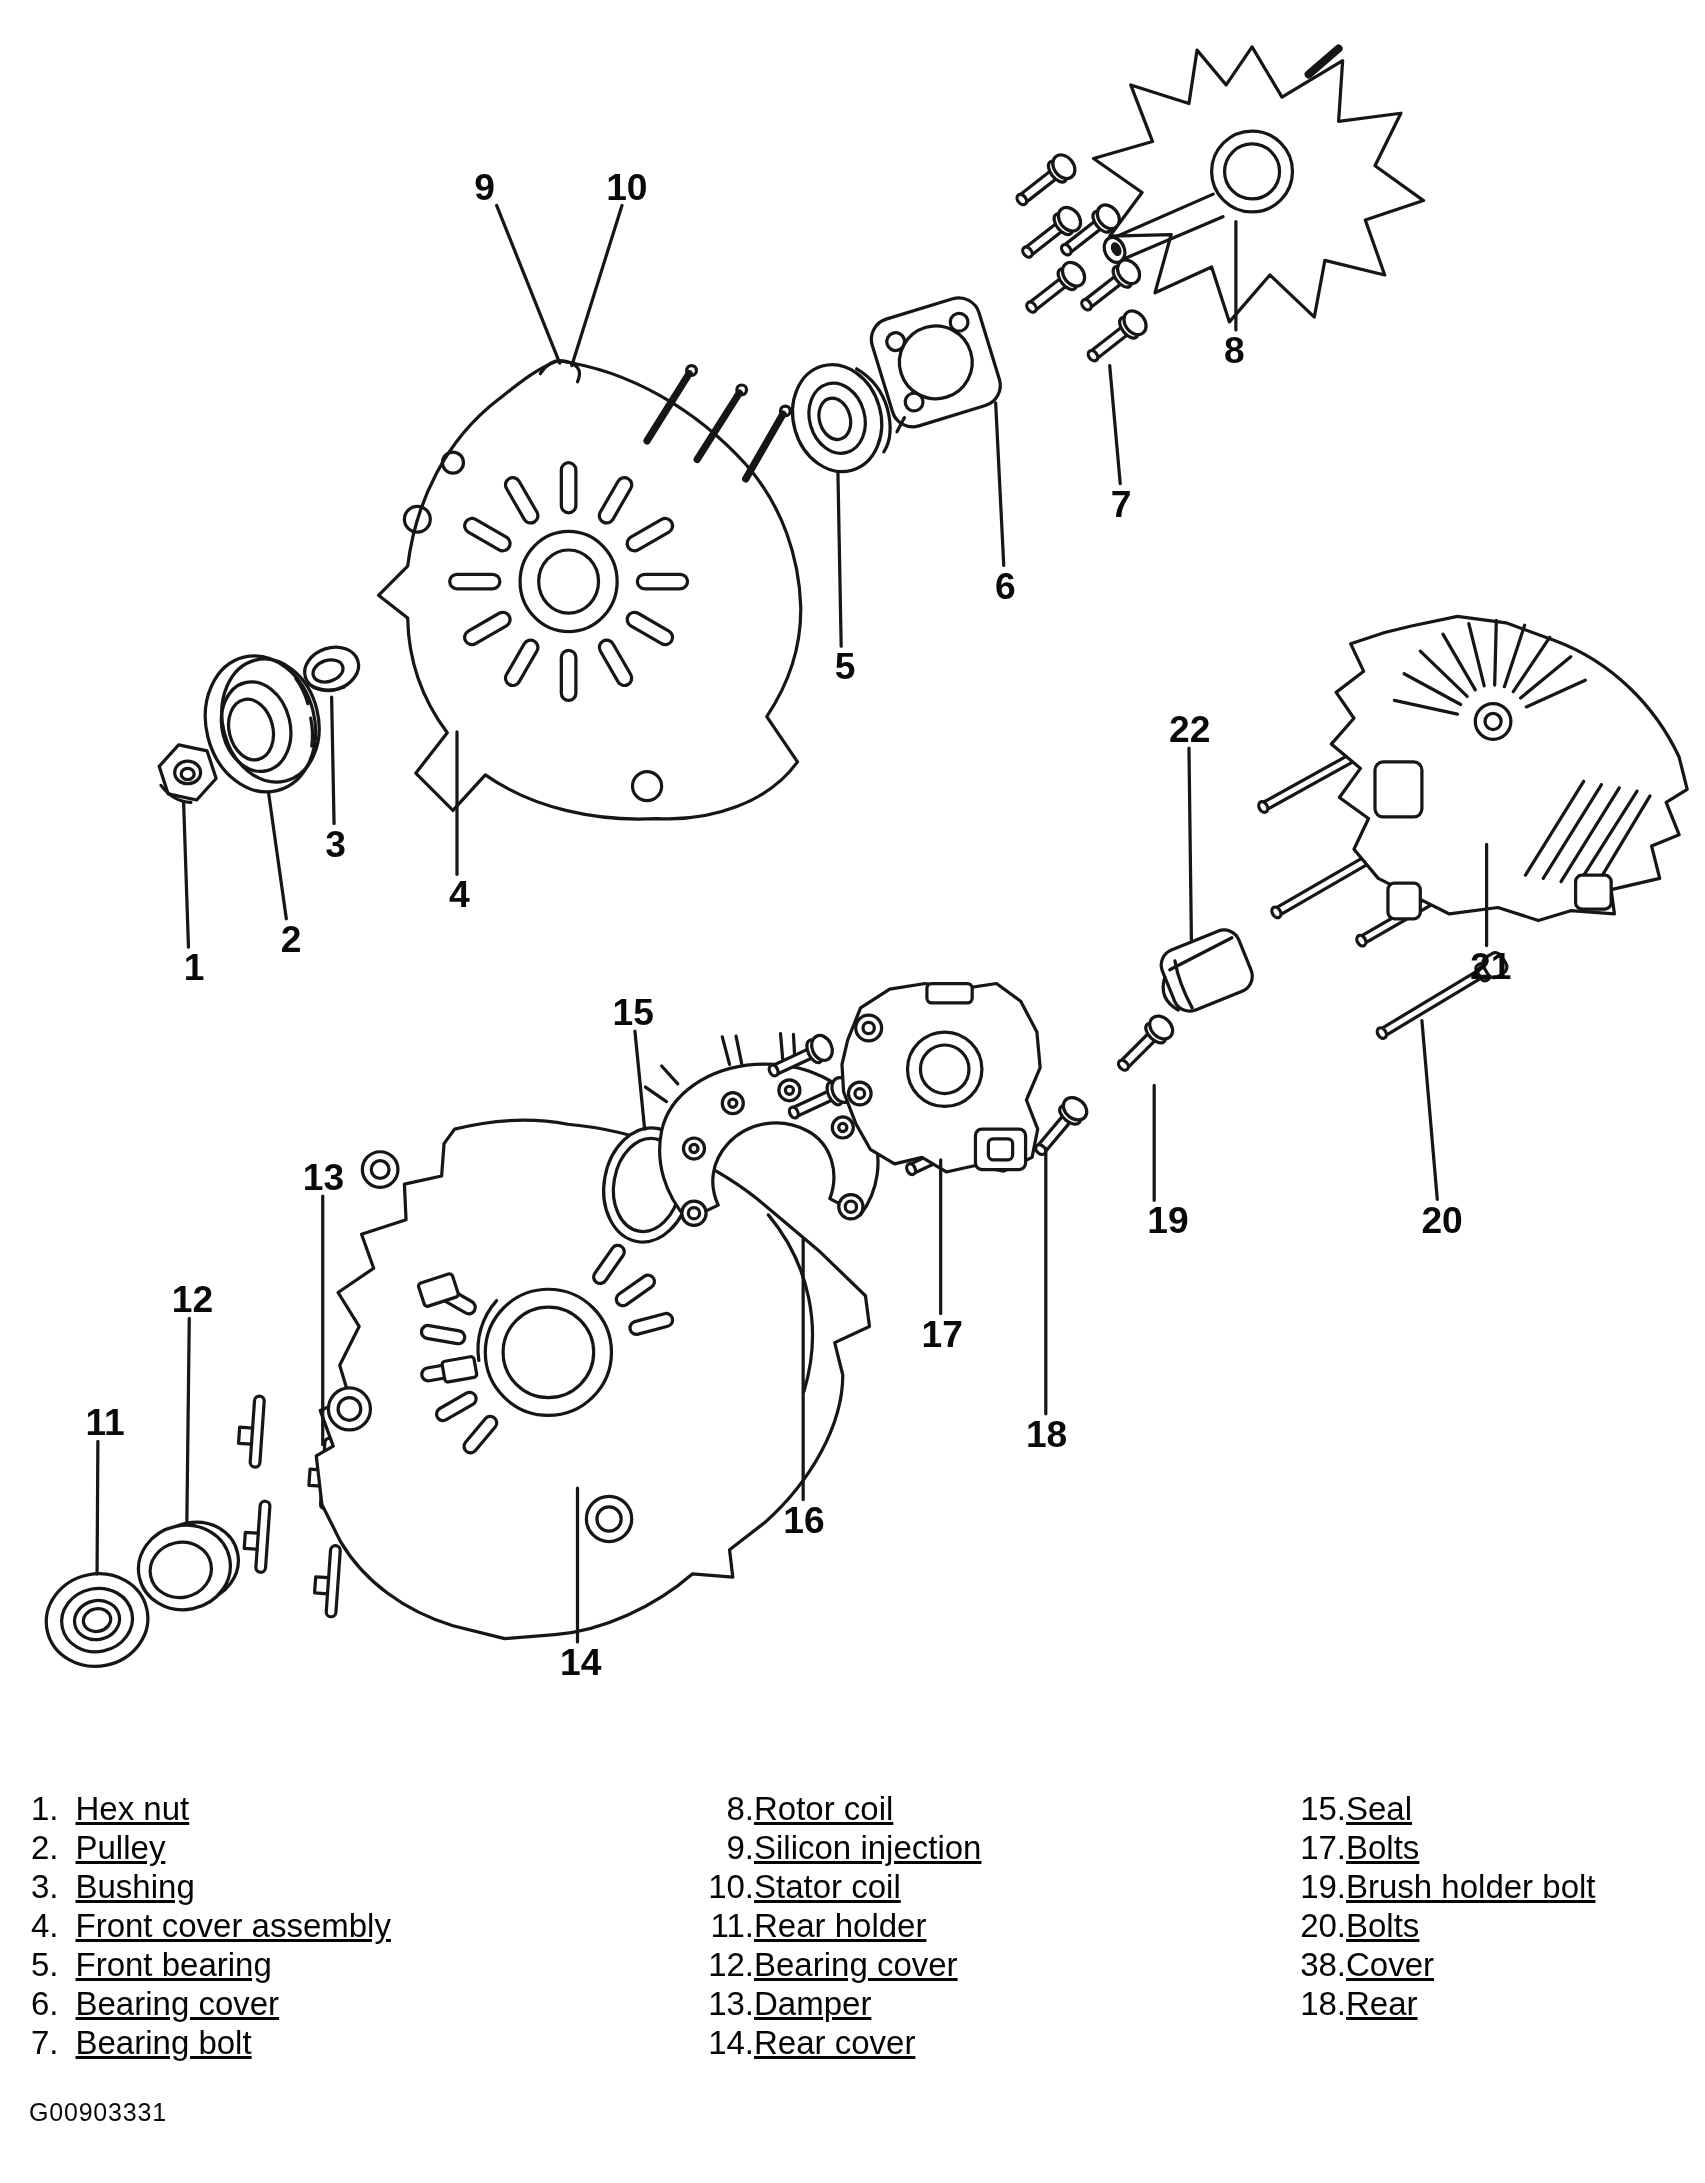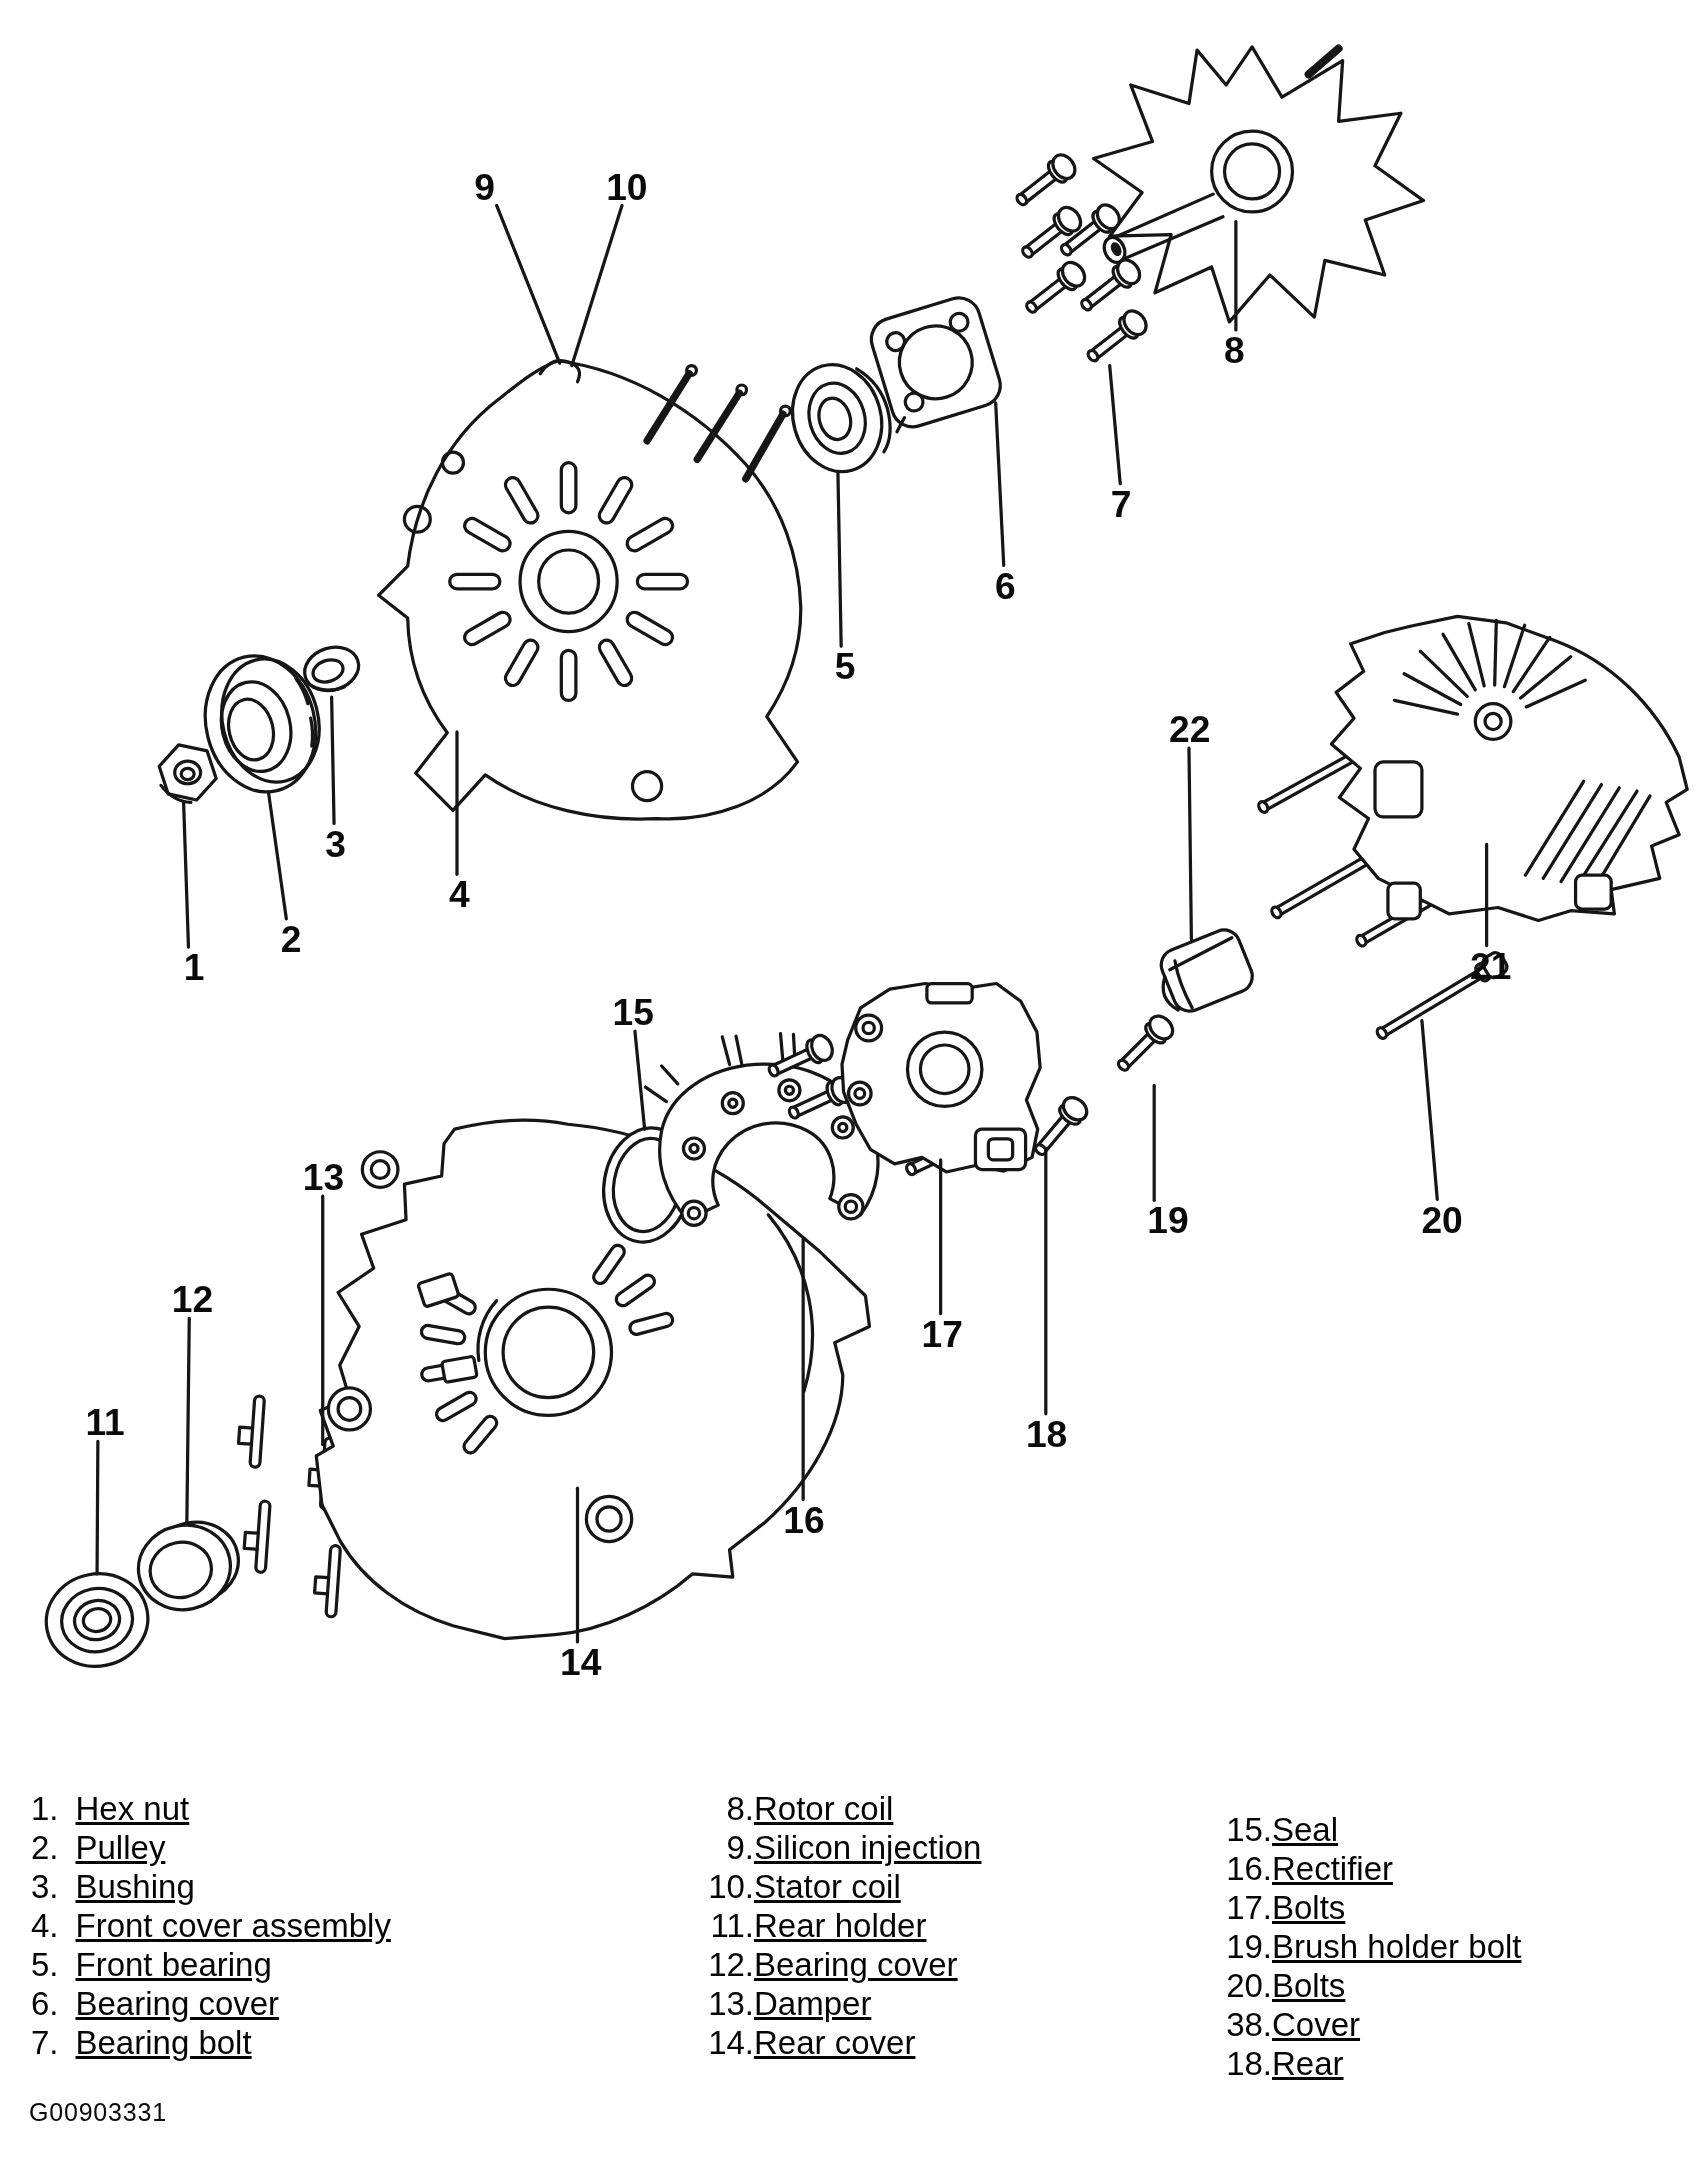--- a/index.html
+++ b/index.html
@@ -9,21 +9,21 @@
   svg.diagram{position:absolute;left:0;top:0;}
   svg.diagram *{vector-effect:none;}
   .ink{stroke:#161616;fill:none;stroke-width:4;stroke-linecap:round;stroke-linejoin:round;}
   .ink-fill{stroke:#161616;fill:#ffffff;stroke-width:4;stroke-linejoin:round;}
   .callout text{font-family:"Liberation Sans",sans-serif;font-weight:bold;font-size:46px;fill:#0a0a0a;text-anchor:middle;}
   .callout line{stroke:#161616;stroke-width:4;stroke-linecap:round;}
   .legend{position:absolute;top:1789px;left:0;width:1705px;font-size:33px;line-height:39px;color:#050505;}
   .lg-col{position:absolute;top:0;}
   .lg-col.c1{left:31px;}
   .lg-col.c2{left:701px;}
-  .lg-col.c3{left:1219px;margin-top:21px;}
+  .lg-col.c3{left:1293px;}
   .lg-row{white-space:nowrap;text-decoration:underline;}
   .lg-num{display:inline-block;text-align:right;}
   .c1 .lg-num{min-width:34px;text-align:left;}
   .c2 .lg-num,.c3 .lg-num{min-width:53px;}
   .c1 .lg-name{padding-left:10.5px;}
   .figure-code{position:absolute;left:29px;top:2098px;font-size:25px;font-weight:normal;letter-spacing:0.8px;}
 </style>
 </head>
 <body>
 
@@ -384,21 +384,20 @@
       <div class="lg-row"><span class="lg-num">8.</span><span class="lg-name">Rotor coil</span></div>
       <div class="lg-row"><span class="lg-num">9.</span><span class="lg-name">Silicon injection</span></div>
       <div class="lg-row"><span class="lg-num">10.</span><span class="lg-name">Stator coil</span></div>
       <div class="lg-row"><span class="lg-num">11.</span><span class="lg-name">Rear holder</span></div>
       <div class="lg-row"><span class="lg-num">12.</span><span class="lg-name">Bearing cover</span></div>
       <div class="lg-row"><span class="lg-num">13.</span><span class="lg-name">Damper</span></div>
       <div class="lg-row"><span class="lg-num">14.</span><span class="lg-name">Rear cover</span></div>
     </div>
     <div class="lg-col c3">
       <div class="lg-row"><span class="lg-num">15.</span><span class="lg-name">Seal</span></div>
-      <div class="lg-row"><span class="lg-num">16.</span><span class="lg-name">Rectifier</span></div>
       <div class="lg-row"><span class="lg-num">17.</span><span class="lg-name">Bolts</span></div>
       <div class="lg-row"><span class="lg-num">19.</span><span class="lg-name">Brush holder bolt</span></div>
       <div class="lg-row"><span class="lg-num">20.</span><span class="lg-name">Bolts</span></div>
       <div class="lg-row"><span class="lg-num">38.</span><span class="lg-name">Cover</span></div>
       <div class="lg-row"><span class="lg-num">18.</span><span class="lg-name">Rear</span></div>
     </div>
   </div>
 
   <div class="figure-code">G00903331</div>
 </div>

